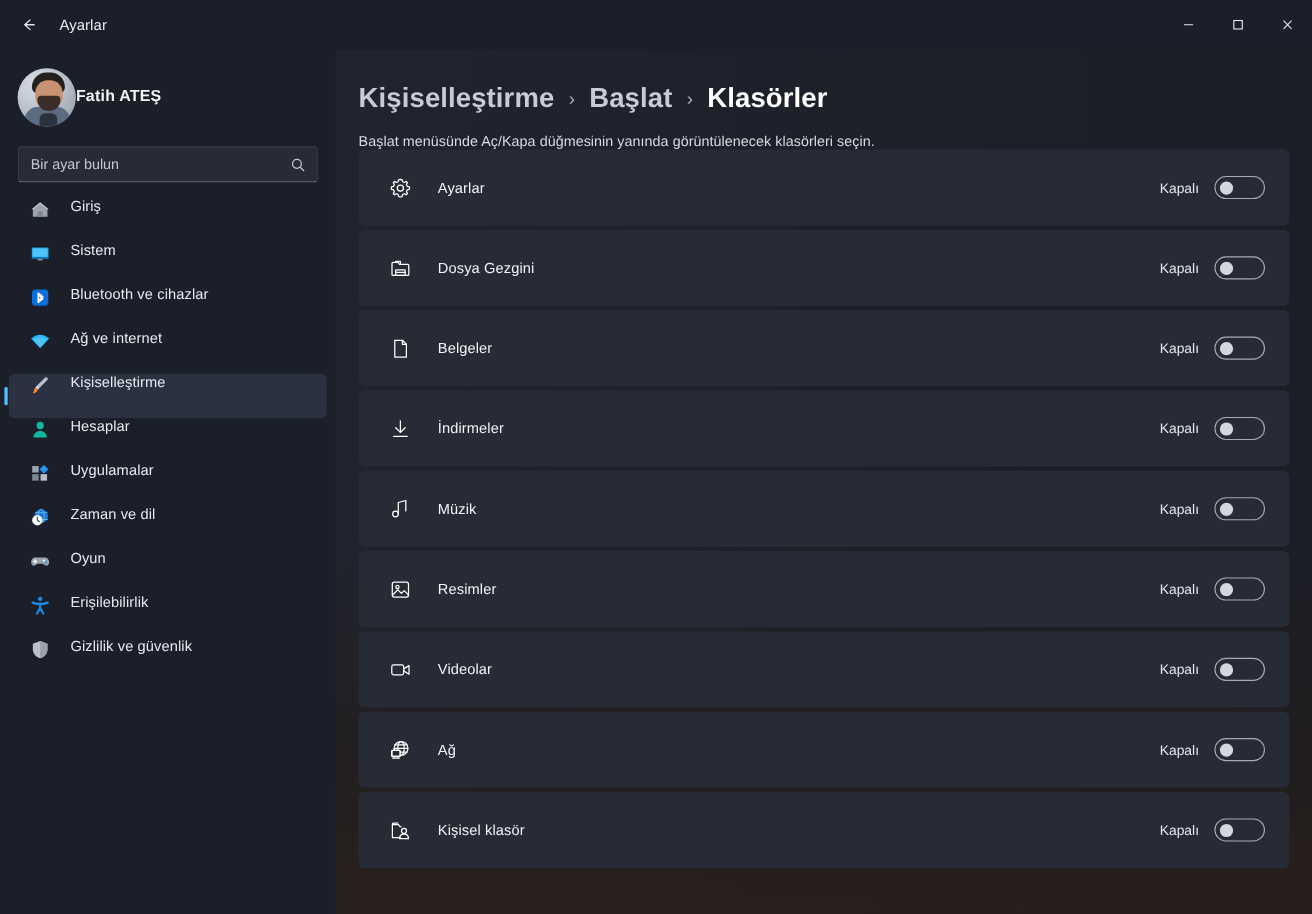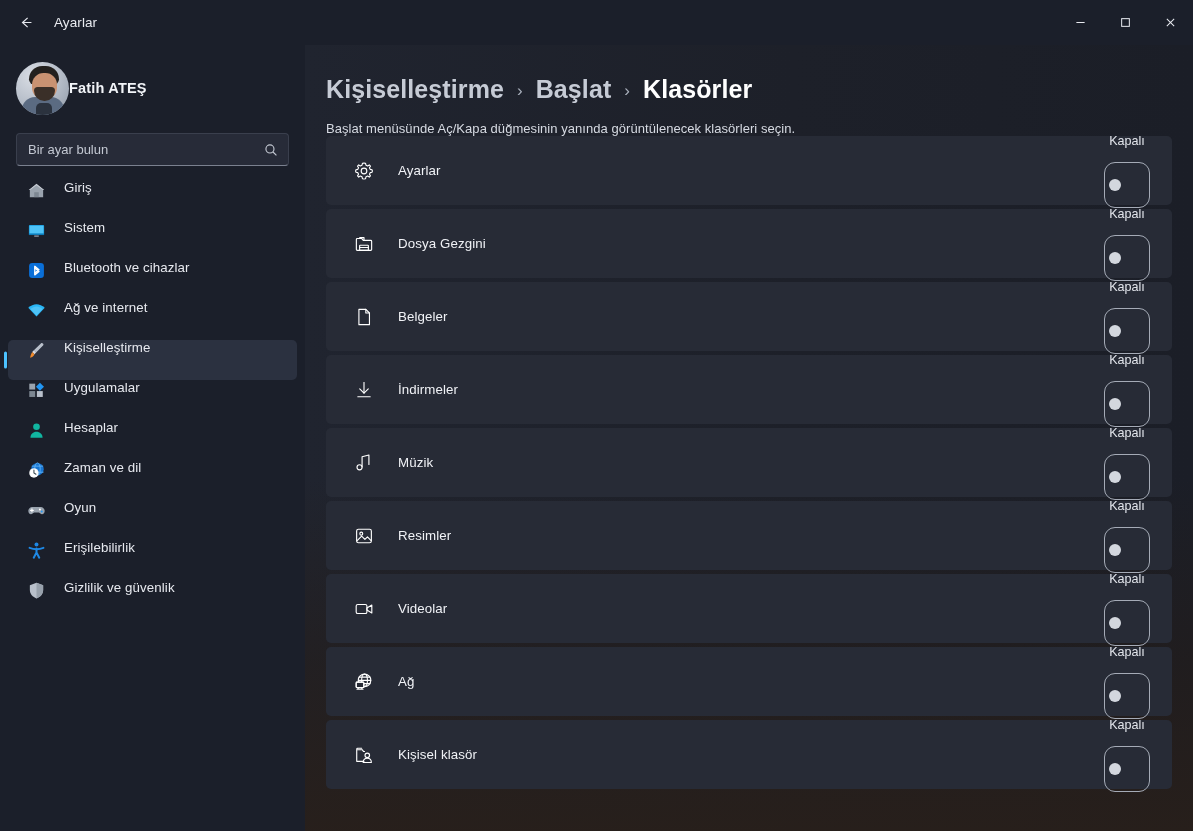--- a/index.html
+++ b/index.html
@@ -187,21 +187,21 @@
     width:22px; height:22px; flex:0 0 22px;
     display:flex; align-items:center; justify-content:center;
     margin-right:23px;
   }
   .row-ico svg {
     width:20px; height:20px;
     stroke:#ffffff; stroke-width:1.25;
     fill:none; stroke-linecap:round; stroke-linejoin:round;
   }
   .row-label { font-size:13.3px; color:#f0f2f6; letter-spacing:.1px; }
-  .row-right { margin-left:auto; display:flex; align-items:center; gap:14px;flex-direction:column; }
+  .row-right { margin-left:auto; display:flex; align-items:center; gap:14px; }
   .toggle-state { font-size:12.6px; color:#e2e5eb; }
   .toggle {
     width:46px; height:21px; border-radius:11px;
     border:1px solid #a5abb7;
     background:transparent;
     position:relative; cursor:pointer;
     flex:0 0 46px;
   }
   .toggle .knob {
     position:absolute; left:4px; top:50%;
@@ -315,36 +315,36 @@
                 <path d="M16.8 2.6 C17.5 3.3 17.5 4.2 16.9 4.8 L9.6 12.1 L7.2 9.7 L14.6 2.5 C15.2 1.9 16.1 1.9 16.8 2.6 Z" fill="#b9c0cb"></path>
                 <path d="M9.6 12.1 L7.2 9.7 L5.5 11.6 L7.9 14 Z" fill="#d6dae2"></path>
                 <path d="M7.9 14 C7.1 15.9 5.8 17.2 3.2 17.6 C3.9 15.6 4.1 13.6 5.5 11.6 Z" fill="#f08b2e"></path>
               </svg>
             </span>
             <span class="nav-label">Kişiselleştirme</span>
           </div>
           <div class="nav-item">
             <span class="nav-ico">
               <svg viewBox="0 0 20 20">
+                <circle cx="10" cy="6.1" r="3.5" fill="#11b5a0"></circle>
+                <path d="M3.6 17.6 C3.6 13.9 6.5 11.4 10 11.4 C13.5 11.4 16.4 13.9 16.4 17.6 Z" fill="#11b5a0"></path>
+              </svg>
+            </span>
+            <span class="nav-label">Hesaplar</span>
+          </div>
+          <div class="nav-item">
+            <span class="nav-ico">
+              <svg viewBox="0 0 20 20">
                 <rect x="2.4" y="2.8" width="6.2" height="6.2" fill="#9aa3ae"></rect>
                 <rect x="2.4" y="10.6" width="6.2" height="6.2" fill="#7d8792"></rect>
                 <rect x="10.4" y="10.6" width="6.2" height="6.2" fill="#b9c0cb"></rect>
                 <path d="M13.6 1.8 L17.9 6 L13.6 10.2 L9.4 6 Z" fill="#2196f3"></path>
               </svg>
             </span>
             <span class="nav-label">Uygulamalar</span>
-          </div>
-          <div class="nav-item">
-            <span class="nav-ico">
-              <svg viewBox="0 0 20 20">
-                <circle cx="10" cy="6.1" r="3.5" fill="#11b5a0"></circle>
-                <path d="M3.6 17.6 C3.6 13.9 6.5 11.4 10 11.4 C13.5 11.4 16.4 13.9 16.4 17.6 Z" fill="#11b5a0"></path>
-              </svg>
-            </span>
-            <span class="nav-label">Hesaplar</span>
           </div>
           <div class="nav-item">
             <span class="nav-ico">
               <svg viewBox="0 0 20 20">
                 <circle cx="11" cy="8.6" r="6.6" fill="#1976d2"></circle>
                 <path d="M5 5.4 H17 M4.6 11.8 H17.4" stroke="#64b5f6" stroke-width="0.9" fill="none"></path>
                 <ellipse cx="11" cy="8.6" rx="2.9" ry="6.6" fill="none" stroke="#64b5f6" stroke-width="0.9"></ellipse>
                 <circle cx="7.3" cy="12.5" r="5" fill="#eceff1"></circle>
                 <circle cx="7.3" cy="12.5" r="4.1" fill="#ffffff"></circle>
                 <path d="M7.3 9.6 V12.5 L9.4 13.9" stroke="#37474f" stroke-width="1.1" fill="none" stroke-linecap="round"></path>

